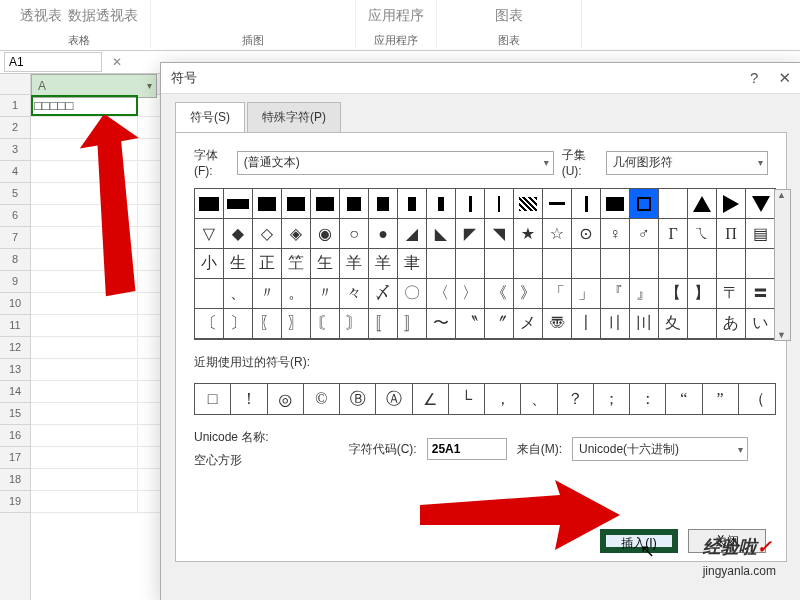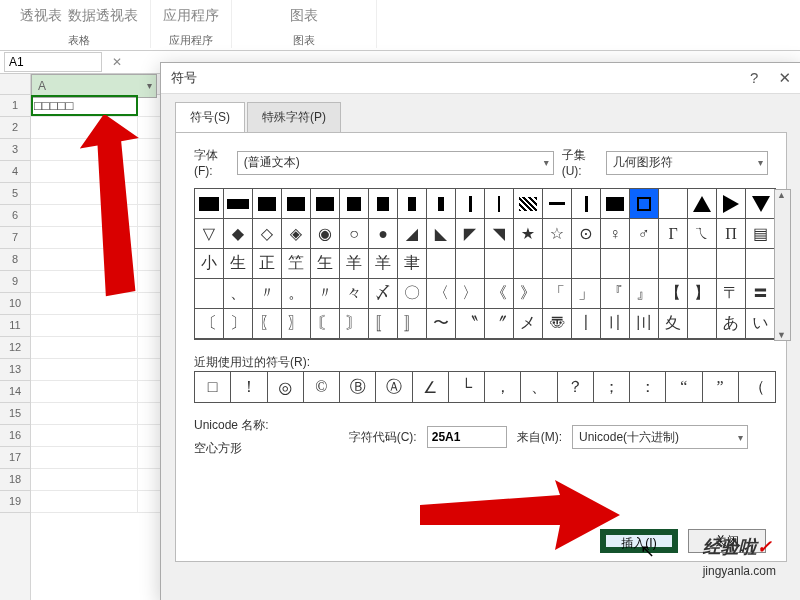--- a/index.html
+++ b/index.html
@@ -69,20 +69,23 @@
 <body>
 
 <div class="ribbon">
   <div class="ribbon-group">
     <div class="ribbon-row">
         <span>透视表</span>
         <span>数据透视表</span>
       </div>
     <div class="ribbon-label">表格</div>
   </div>
+  <div class="ribbon-group" style="width:180px">
+    <div class="ribbon-label">插图</div>
+  </div>
   <div class="ribbon-group">
     <div class="ribbon-row">
         <span>应用程序</span>
       </div>
     <div class="ribbon-label">应用程序</div>
   </div>
   <div class="ribbon-group" style="width:120px">
     <div class="ribbon-row">
         <span>图表</span>
       </div>
@@ -372,21 +375,21 @@
         <div class="g">〡</div>
         <div class="g">〢</div>
         <div class="g">〣</div>
         <div class="g">夊</div>
         <div class="g"></div>
         <div class="g">あ</div>
         <div class="g">い</div>
         <div class="scroll"></div>
     </div>
 
-    <div class="lbl" style="margin-bottom:0">近期使用过的符号(R):</div>
+    <div class="lbl" style="margin-bottom:12px">近期使用过的符号(R):</div>
     <div class="recent" id="recent">
         <div class="r">□</div>
         <div class="r">！</div>
         <div class="r">◎</div>
         <div class="r">©</div>
         <div class="r">Ⓑ</div>
         <div class="r">Ⓐ</div>
         <div class="r">∠</div>
         <div class="r">└</div>
         <div class="r">，</div>

